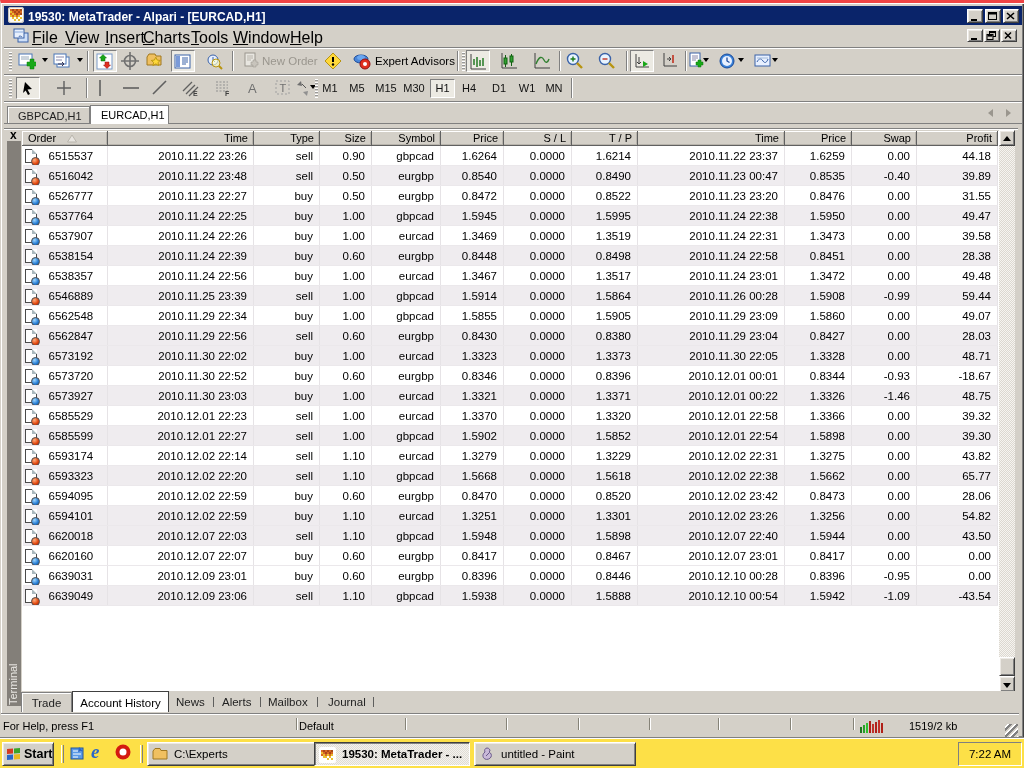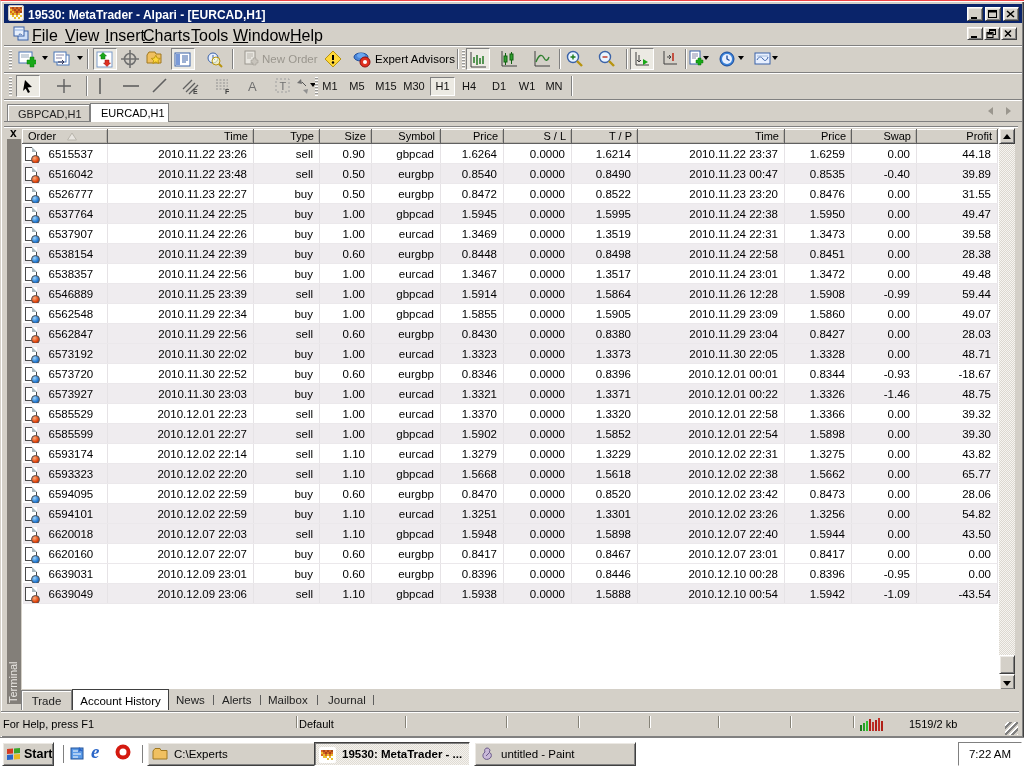--- a/index.html
+++ b/index.html
@@ -1,19 +1,19 @@
 <!DOCTYPE html>
 <html><head><meta charset="utf-8"><style>
 *{margin:0;padding:0;box-sizing:border-box}
 html,body{width:1024px;height:768px;overflow:hidden}
 body{font-family:"Liberation Sans",sans-serif;font-size:11px;background:#d4d0c8;position:relative}
 .abs{position:absolute}
 
 #app{position:absolute;left:0;top:0;width:1024px;height:738px;background:#d4d0c8;
- border-left:1px solid #d4d0c8;border-top:1px solid #ef4444;
+ border-left:1px solid #d4d0c8;border-top:3px solid #ef4444;
  box-shadow:inset 1px 1px 0 #fff, inset -1px -1px 0 #404040, inset -2px -2px 0 #808080;}
 #title{position:absolute;left:3px;top:3px;width:1018px;height:19px;background:#0a246a;color:#fff;}
 #title .ttxt{position:absolute;left:24px;top:4px;font-size:12px;font-weight:bold;letter-spacing:0;white-space:nowrap}
 .wbtn{position:absolute;width:16px;height:14px;background:#d4d0c8;border:1px solid;border-color:#fff #404040 #404040 #fff;box-shadow:inset 1px 1px 0 #ece9e4,inset -1px -1px 0 #808080;}
 
 #menu{position:absolute;left:3px;top:22px;width:1018px;height:21px;background:#d4d0c8}
 .mi{position:absolute;top:4px;font-size:16px;color:#000;white-space:nowrap}
 .mi u{text-decoration:underline}
 .mdibtn{position:absolute;width:16px;height:13px;background:#d4d0c8;border:1px solid;border-color:#fff #404040 #404040 #fff;box-shadow:inset 1px 1px 0 #ece9e4,inset -1px -1px 0 #808080;}
 
@@ -61,21 +61,21 @@
 .btab{position:absolute;top:1px;height:20px;padding:4px 0 0;color:#222;white-space:nowrap;text-align:center}
 .btab.plain{padding:4px 0 0}
 .bsep{position:absolute;top:4px;color:#555}
 #btabs .on{background:#fff;border:1px solid #404040;border-bottom:none;top:0;height:21px;padding-top:5px;z-index:3;color:#000}
 #btabs .trade{border:1px solid #808080;border-bottom:none;box-shadow:inset 1px 1px 0 #fff}
 
 #status{position:absolute;left:0;top:710px;width:1018px;height:25px;background:#d4d0c8;border-top:1px solid #808080;box-shadow:inset 0 1px 0 #fff;font-size:11px}
 .stick{position:absolute;top:4px;width:2px;height:12px;border-left:1px solid #868378;border-right:1px solid #fff}
 #grip3{position:absolute;right:1px;bottom:1px;width:13px;height:13px;background:repeating-linear-gradient(135deg,transparent 0 2px,#fff 2px 3px,#808080 3px 5px)}
 
-#task{position:absolute;left:0;top:738px;width:1024px;height:30px;background:#ffffff;border-top:1px solid #fff;box-shadow:0 -1px 0 #808080}
+#task{position:absolute;left:0;top:738px;width:1024px;height:30px;background:#fde047;border-top:1px solid #fff;box-shadow:0 -1px 0 #808080}
 .tkbtn{position:absolute;top:3px;height:24px;background:#d4d0c8;border:1px solid;border-color:#fff #404040 #404040 #fff;box-shadow:inset 1px 1px 0 #ece9e4,inset -1px -1px 0 #808080;font-size:11.5px;white-space:nowrap;overflow:hidden}
 .tkbtn.down{border-color:#404040 #fff #fff #404040;box-shadow:inset 1px 1px 0 #808080;background-color:#ebe8e2;background-image:repeating-conic-gradient(#f4f2ee 0 25%,#e0dcd4 0 50%);background-size:2px 2px}
 .tgrip{position:absolute;top:6px;width:3px;height:18px;border-left:1px solid #fff;border-right:1px solid #808080}
 #tray{position:absolute;right:2px;top:3px;width:64px;height:24px;border:1px solid;border-color:#808080 #fff #fff #808080;font-size:11.5px;text-align:center;padding-top:5px}
 </style></head><body>
 <div id="app">
     <div id="title">
       <div class="abs" style="left:4px;top:1px;width:16px;height:16px;background:#faf8f4;border-radius:3px;box-shadow:0 0 0 1px #c8c4bc inset"><svg width="16" height="16" viewBox="0 0 16 16">
           <g fill="#d86820">
             <rect x="2" y="2" width="2" height="2"></rect>
@@ -527,21 +527,21 @@
             </tr>
             <tr class="even">
               <td class="l"><span class="doc"><i class="r"></i></span>6546889</td>
               <td>2010.11.25 23:39</td>
               <td>sell</td>
               <td>1.00</td>
               <td>gbpcad</td>
               <td>1.5914</td>
               <td>0.0000</td>
               <td>1.5864</td>
-              <td>2010.11.26 12:28</td>
+              <td>2010.11.26 00:28</td>
               <td>1.5908</td>
               <td>-0.99</td>
               <td>59.44</td>
             </tr>
             <tr class="odd">
               <td class="l"><span class="doc"><i class="b"></i></span>6562548</td>
               <td>2010.11.29 22:34</td>
               <td>buy</td>
               <td>1.00</td>
               <td>gbpcad</td>

